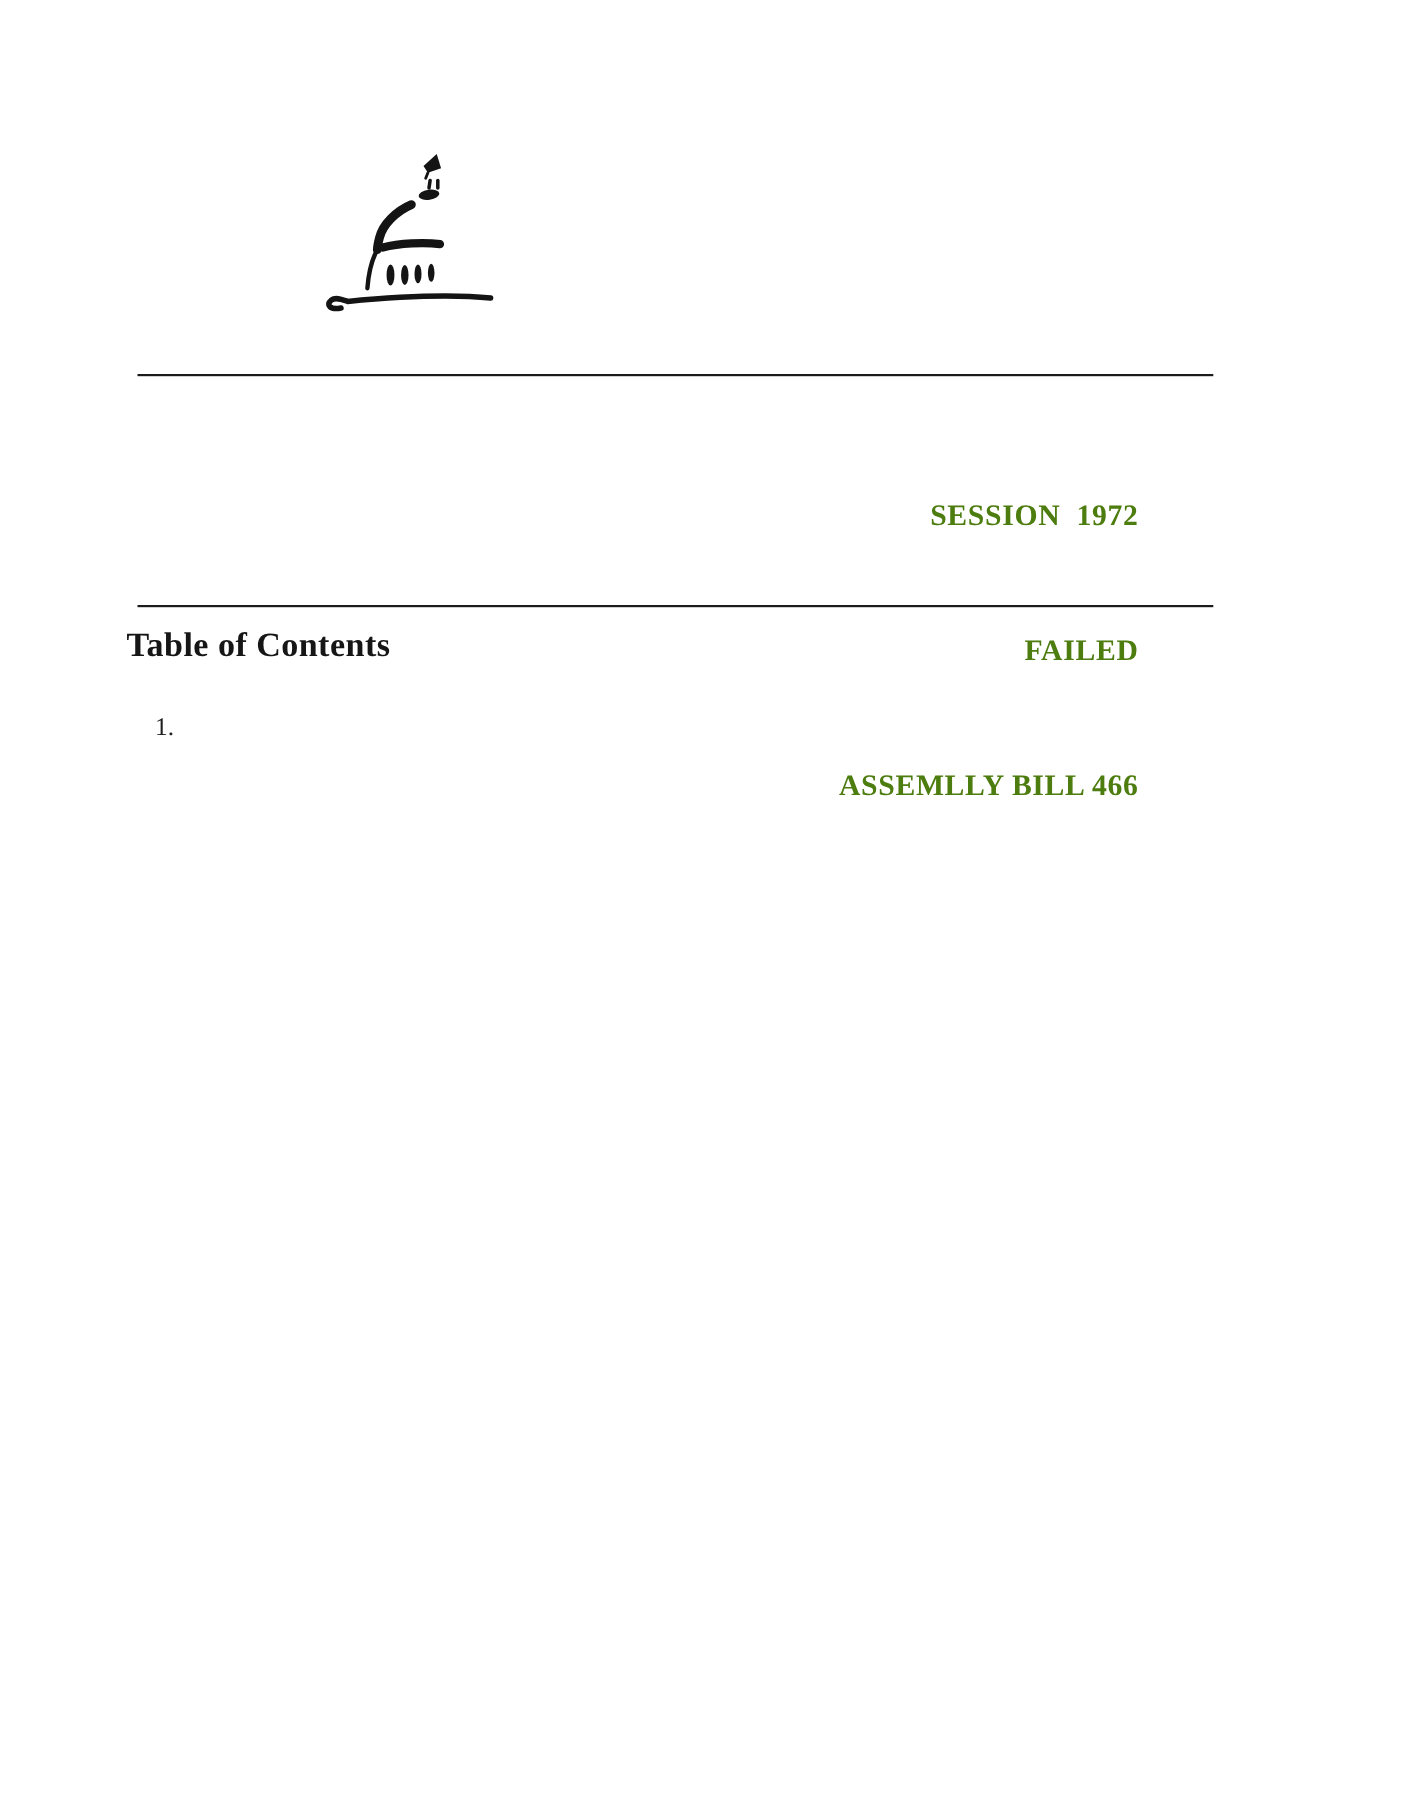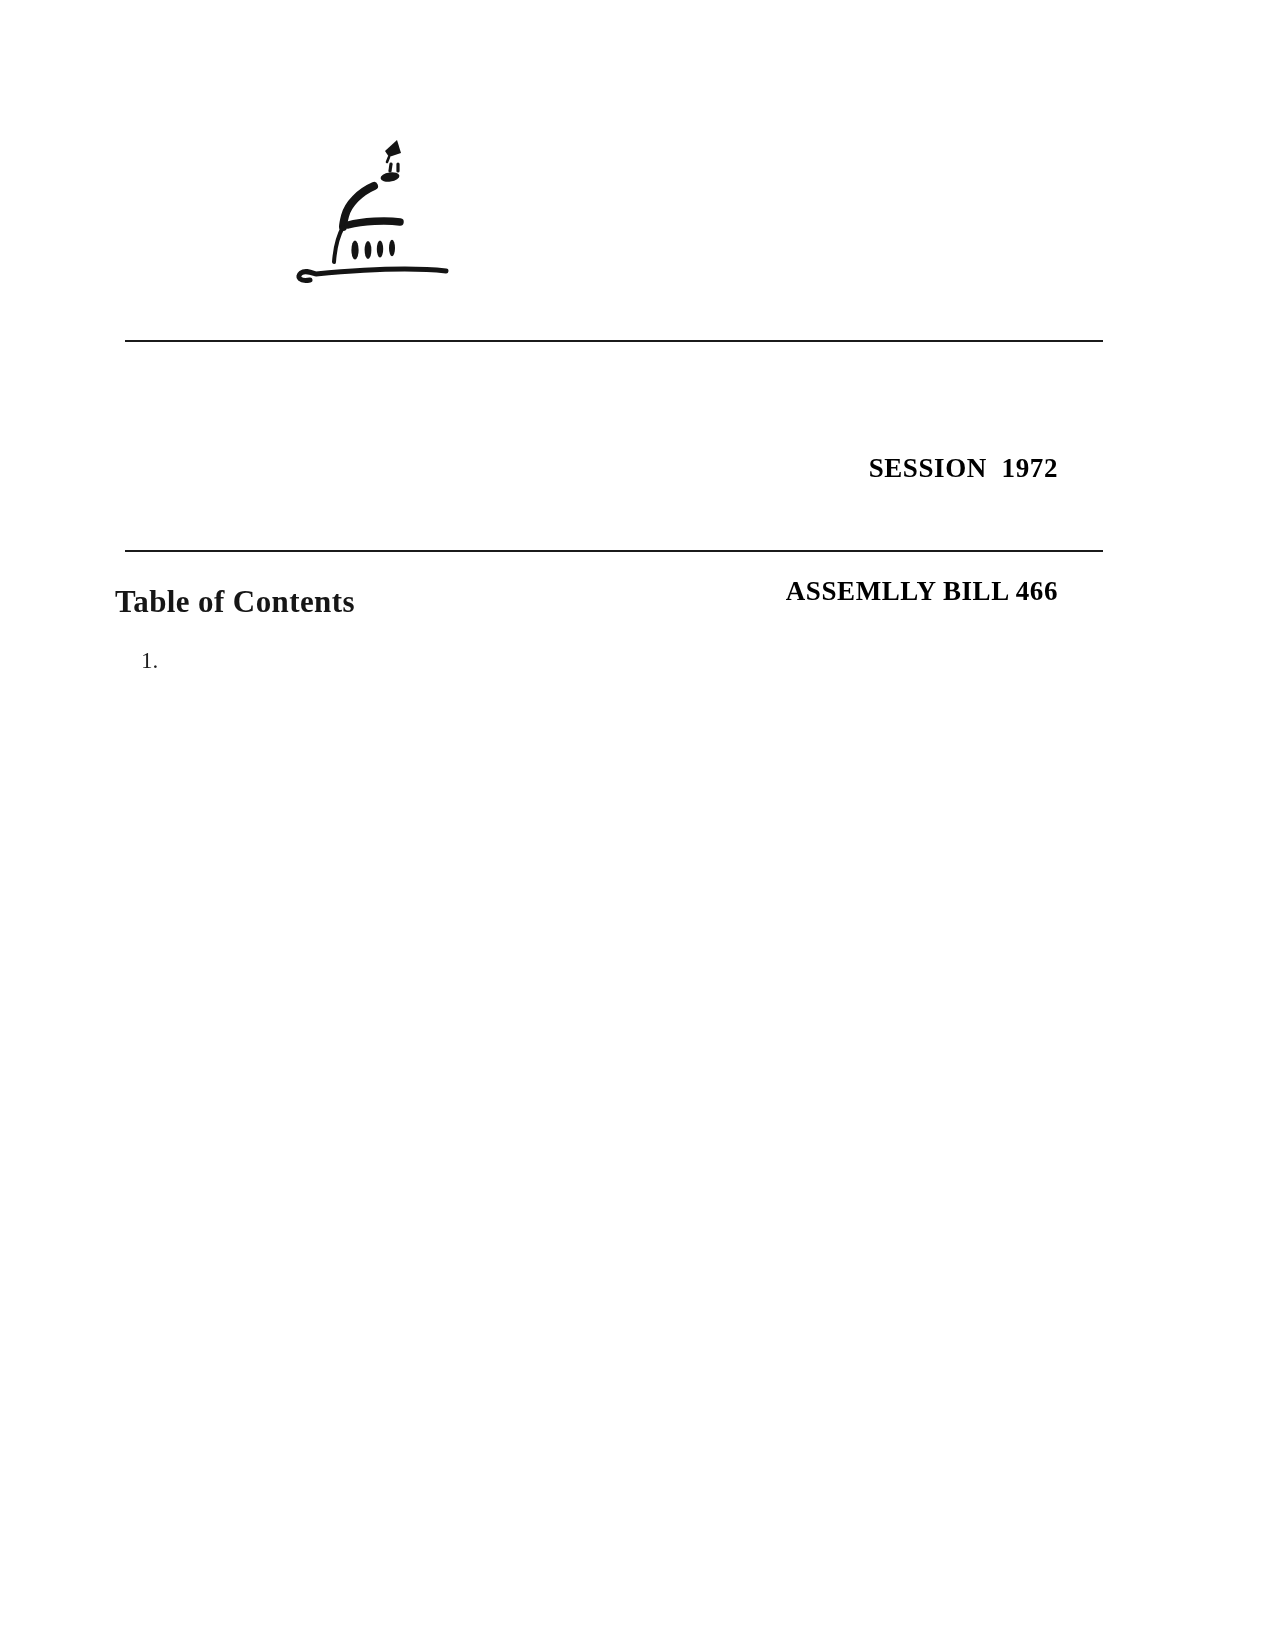--- a/index.html
+++ b/index.html
@@ -42,33 +42,33 @@
   
   .rule {
     position:absolute; left:125px; width:978px; height:2px;
     background:#1b1b1b;
   }
   .rule-1 { top:340px; }
   .rule-2 { top:550px; }
 
   
   .bill-info {
-    position:absolute; top:366px; right:218px;
+    position:absolute; top:366px; right:241px;
     text-align:right;
     font-weight:bold;
     font-size:27px;
     line-height:41px;
     letter-spacing:0.6px;
-    color:#000000;
+    color:#4d7c0f;
     white-space:pre;
   }
 
   
   .toc-heading {
-    position:absolute; left:115px; top:584px;
+    position:absolute; left:115px; top:568px;
     font-size:31px; font-weight:bold;
     letter-spacing:0.4px;
     color:#161616;
   }
   .toc-list {
     position:absolute; left:141px; top:648px;
     font-size:23px; color:#1f1f1f;
   }
   .toc-item { display:flex; }
   .toc-item-number {
@@ -106,20 +106,21 @@
       <path d="M22,156 C12,158 8,153 13,149 C17,146 22,148 28,150 C70,146 120,143 158,147" stroke="#141414" stroke-width="5" stroke-linecap="round" fill="none"></path>
     </svg>
   </div>
 
 
   <div class="rule rule-1"></div>
   <div class="rule rule-2"></div>
 
   <div class="bill-info">
     <div>SESSION  1972</div>
+    <div>FAILED</div>
     <div>ASSEMLLY BILL 466</div>
   </div>
 
   <div class="toc-heading">Table of Contents</div>
 
   <div class="toc-list">
     <div class="toc-item">
       <span class="toc-item-number">1.</span>
     </div>
   </div>

